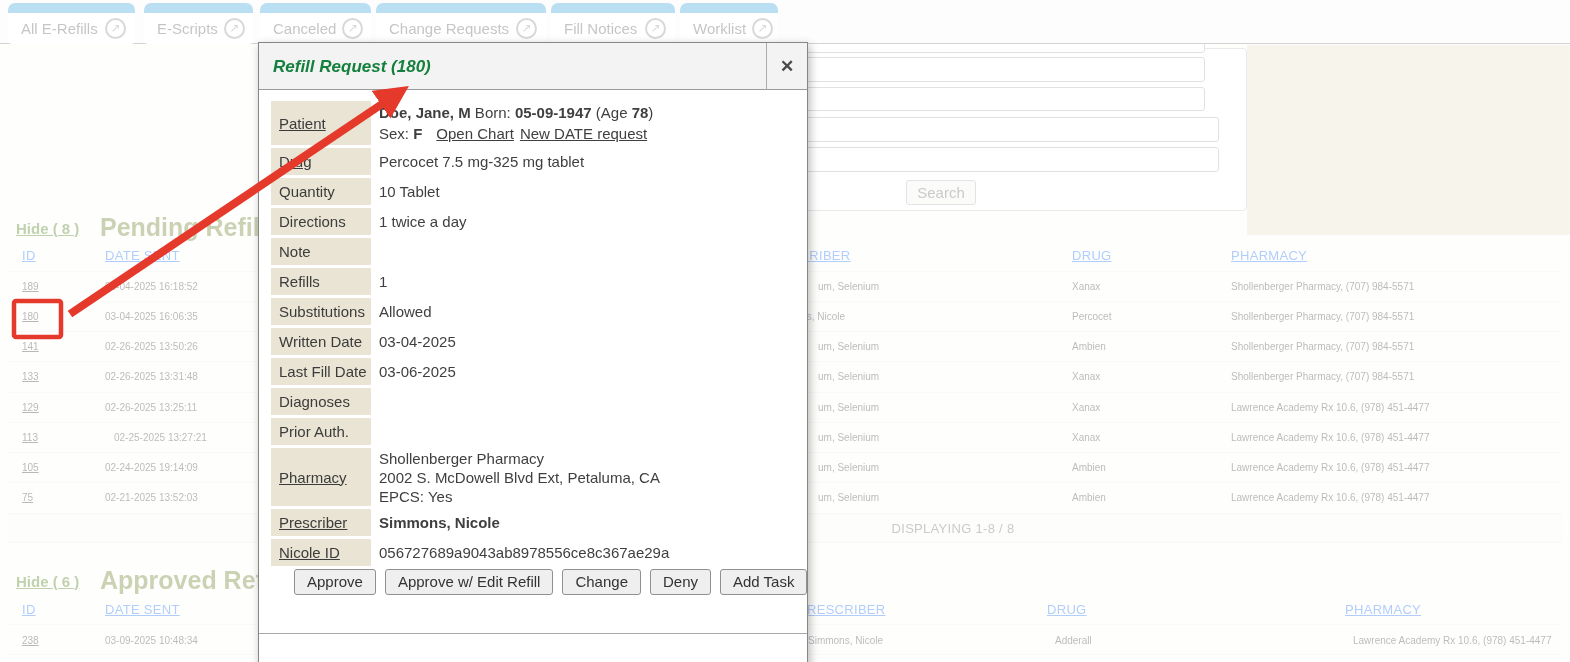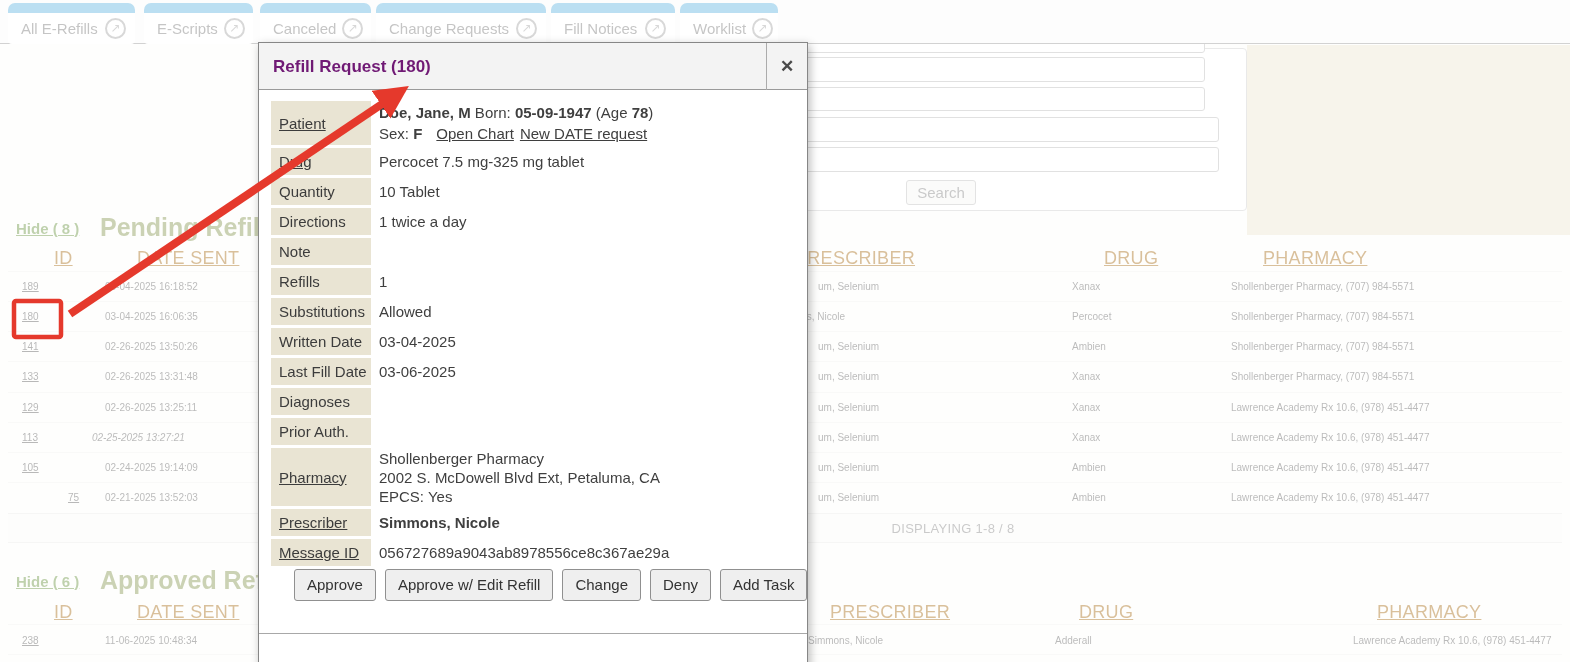--- a/index.html
+++ b/index.html
@@ -25,49 +25,49 @@
   .form-panel { position:absolute; left:695px; top:48px; width:552px; height:163px; background:#ffffff; border:1px solid #c9c9c9; border-radius:4px; z-index:2; }
   .finput { position:absolute; left:710px; background:#ffffff; border:1px solid #b5b5b5; border-radius:3px; z-index:2; font-size:14px; padding:2px 6px; color:#555; }
   .grip::after { content:""; position:absolute; right:1px; bottom:1px; width:0; height:0; border-left:9px solid transparent; border-bottom:9px solid #d9d9d9; }
   .search-btn { position:absolute; left:906px; top:180px; width:70px; height:25px; z-index:2; background:#f4f4f3; border:1px solid #b9b9b9; border-radius:3px; font-size:15px; color:#7a7a7a; text-align:center; line-height:23px; cursor:pointer; }
 
   
   .hide-link { position:absolute; left:16px; font-size:15px; font-weight:bold; color:#5f8c33; text-decoration:underline; cursor:pointer; }
   .sec-title { position:absolute; left:100px; font-size:25px; font-weight:bold; color:#7e9045; white-space:nowrap; }
 
   
-  .col-head { position:absolute; font-size:18px; color:#a16207; text-decoration:underline; letter-spacing:.3px; white-space:nowrap; cursor:pointer;margin-left:32px; }
+  .col-head { position:absolute; font-size:13px; color:#3b82f6; text-decoration:underline; letter-spacing:.3px; white-space:nowrap; cursor:pointer; }
   .trow { position:absolute; left:8px; width:1554px; height:30px; line-height:30px; border-top:1px solid #f0f0ee; }
   .cell { position:absolute; font-size:10px; color:#565656; white-space:nowrap; }
   .idlink { text-decoration:underline; color:#4f4f4f; cursor:pointer; }
   .tfooter { position:absolute; left:8px; top:513px; width:1554px; height:30px; background:#fafaf8; border-top:1px solid #e8e8e6; border-bottom:1px solid #e8e8e6; }
   .tfooter span { position:absolute; left:810px; width:270px; text-align:center; font-size:13px; color:#7b7b7b; line-height:30px; letter-spacing:.3px; }
 
   
   #overlay { position:absolute; inset:0; background:rgba(255,255,255,0.60); z-index:5; }
 
   
   #modal { position:absolute; left:258px; top:42px; width:550px; height:630px; background:#ffffff; border:1px solid #868686; box-shadow:2px 3px 9px rgba(0,0,0,.28); z-index:10; }
   .m-header { position:relative; height:47px; background:#f3f3f3; border-bottom:1px solid #9a9a9a; }
-  .m-title { position:absolute; left:14px; top:0; line-height:47px; font-size:17px; font-weight:bold; color:#701a75; }
+  .m-title { position:absolute; left:14px; top:0; line-height:47px; font-size:17px; font-weight:bold; color:#15803d;font-style:italic; }
   .m-close { position:absolute; right:0; top:0; width:41px; height:47px; border-left:1px solid #ababab; text-align:center; line-height:47px; font-size:17px; font-weight:bold; color:#4a4a4a; cursor:pointer; }
   .m-body { padding:11px 12px 8px 12px; }
   .m-row { display:flex; margin-bottom:3px; }
   .m-label { flex:0 0 100px; background:#e9e4d3; font-size:15px; color:#3c3c3c; padding-left:8px; display:flex; align-items:center; }
   .m-label.lnk { text-decoration:underline; cursor:pointer; }
   .m-val { flex:1; margin-left:8px; font-size:15px; color:#3f3f3f; display:flex; align-items:center; white-space:nowrap; }
   .h27 { height:27px; } .h44 { height:44px; } .h58 { height:58px; }
   .multi { flex-direction:column; align-items:flex-start; justify-content:center; }
   .pl1, .pl2 { line-height:21px; white-space:nowrap; }
   .ph-line { line-height:19px; white-space:nowrap; }
   .b { font-weight:bold; }
   .vlink { text-decoration:underline; color:#3f3f3f; cursor:pointer; }
   .gap14 { margin-left:14px; } .gap6 { margin-left:6px; }
   .m-buttons { margin:2px 0 0 23px; display:flex; gap:9px; }
-  .m-btn { height:32px; padding:0 12px; background:#efefef; border:1px solid #909090; border-radius:3px; font-size:15px; color:#333; line-height:24px; white-space:nowrap; cursor:pointer; }
+  .m-btn { height:26px; padding:0 12px; background:#efefef; border:1px solid #909090; border-radius:3px; font-size:15px; color:#333; line-height:24px; white-space:nowrap; cursor:pointer; }
   .m-divider { position:absolute; left:0; top:590px; width:100%; border-top:1px solid #a8a8a8; }
 
   
   #ann { position:absolute; inset:0; z-index:20; pointer-events:none; }
 </style>
 </head>
 <body>
 
 <div id="page">
 
@@ -167,34 +167,34 @@
     </div>
     <div class="trow" style="top:392px;">
       <span class="cell idlink" style="left:14px;">129</span>
       <span class="cell" style="left:97px;">02-26-2025 13:25:11</span>
       <span class="cell" style="left:810px;">um, Selenium</span>
       <span class="cell" style="left:1064px;">Xanax</span>
       <span class="cell" style="left:1223px;">Lawrence Academy Rx 10.6, (978) 451-4477</span>
     </div>
     <div class="trow" style="top:422px;">
       <span class="cell idlink" style="left:14px;">113</span>
-      <span class="cell" style="left:84px;font-style:italic;">02-25-2025 13:27:21</span>
+      <span class="cell" style="left:106px;">02-25-2025 13:27:21</span>
       <span class="cell" style="left:810px;">um, Selenium</span>
       <span class="cell" style="left:1064px;">Xanax</span>
       <span class="cell" style="left:1223px;">Lawrence Academy Rx 10.6, (978) 451-4477</span>
     </div>
     <div class="trow" style="top:452px;">
       <span class="cell idlink" style="left:14px;">105</span>
       <span class="cell" style="left:97px;">02-24-2025 19:14:09</span>
       <span class="cell" style="left:810px;">um, Selenium</span>
       <span class="cell" style="left:1064px;">Ambien</span>
       <span class="cell" style="left:1223px;">Lawrence Academy Rx 10.6, (978) 451-4477</span>
     </div>
     <div class="trow" style="top:482px;">
-      <span class="cell idlink" style="left:14px;margin-left:46px;">75</span>
+      <span class="cell idlink" style="left:14px;">75</span>
       <span class="cell" style="left:97px;">02-21-2025 13:52:03</span>
       <span class="cell" style="left:810px;">um, Selenium</span>
       <span class="cell" style="left:1064px;">Ambien</span>
       <span class="cell" style="left:1223px;">Lawrence Academy Rx 10.6, (978) 451-4477</span>
     </div>
 
     <div class="tfooter">
       <span>DISPLAYING 1-8 / 8</span>
     </div>
 
@@ -202,21 +202,21 @@
     <div class="sec-title" style="top:566px;">Approved Refills</div>
 
     <span class="col-head" style="left:22px;top:602px;">ID</span>
     <span class="col-head" style="left:105px;top:602px;">DATE SENT</span>
     <span class="col-head" style="left:798px;top:602px;">PRESCRIBER</span>
     <span class="col-head" style="left:1047px;top:602px;">DRUG</span>
     <span class="col-head" style="left:1345px;top:602px;">PHARMACY</span>
 
     <div class="trow" style="top:624px;height:31px;line-height:31px;border-bottom:1px solid #f0f0ee;">
       <span class="cell idlink" style="left:14px;">238</span>
-      <span class="cell" style="left:97px;">11-06-2025 10:48:34</span>
+      <span class="cell" style="left:97px;">03-09-2025 10:48:34</span>
       <span class="cell" style="left:800px;">Simmons, Nicole</span>
       <span class="cell" style="left:1047px;">Adderall</span>
       <span class="cell" style="left:1345px;">Lawrence Academy Rx 10.6, (978) 451-4477</span>
     </div>
   </div>
 
   <div id="overlay"></div>
 
   <div id="modal">
     <div class="m-header">
@@ -286,21 +286,21 @@
           <div class="ph-line">EPCS: Yes</div>
         </div>
       </div>
 
       <div class="m-row h27">
         <div class="m-label lnk h27">Prescriber</div>
         <div class="m-val h27 b">Simmons, Nicole</div>
       </div>
 
       <div class="m-row h27">
-        <div class="m-label lnk h27">Message ID</div>
+        <div class="m-label lnk h27">Nicole ID</div>
         <div class="m-val h27">056727689a9043ab8978556ce8c367ae29a</div>
       </div>
 
       <div class="m-buttons">
         <button class="m-btn">Approve</button>
         <button class="m-btn">Approve w/ Edit Refill</button>
         <button class="m-btn">Change</button>
         <button class="m-btn">Deny</button>
         <button class="m-btn">Add Task</button>
       </div>

